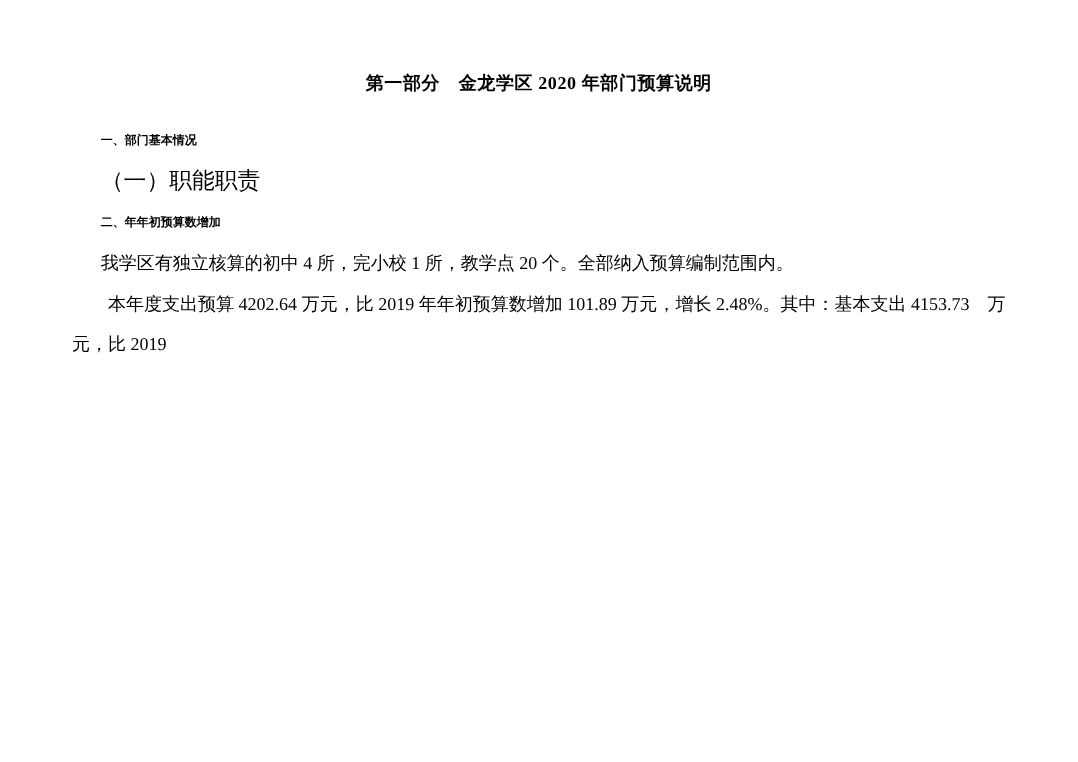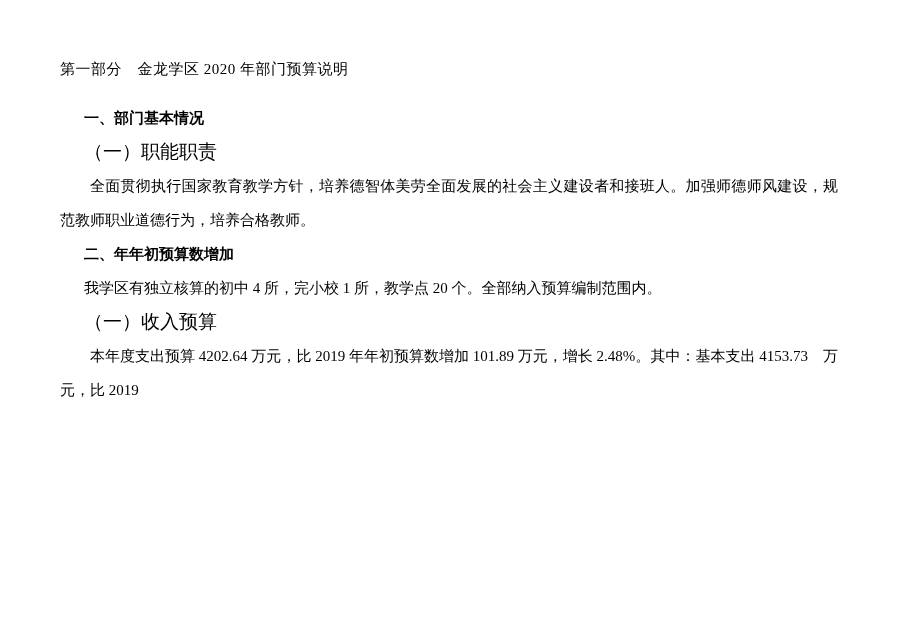--- a/index.html
+++ b/index.html
@@ -15,28 +15,29 @@
     overflow: hidden;
   }
   .page {
     position: relative;
     width: 898px;
     height: 635px;
     box-sizing: border-box;
     padding: 0 60px;
   }
   .doc-title {
+    text-align: center;
     font-size: 15px;
     letter-spacing: 0.5px;
     margin-top: 60px;
     margin-bottom: 0;
-    font-weight: normal;
+    font-weight: bold;
   }
   .heading {
-    font-size: 15px;
+    font-size: 10px;
     font-weight: bold;
     margin: 0;
     padding: 0 0 0 24px;
     line-height: 34px;
   }
   .subheading {
     font-size: 19px;
     margin: 0;
     padding: 0 0 0 24px;
     line-height: 34px;
@@ -60,20 +61,18 @@
 
 <div class="page">
 
   <div class="doc-title">第一部分　金龙学区 2020 年部门预算说明</div>
 
   <div class="spacer-lg"></div>
 
   <div class="body-content">
     <div class="heading">一、部门基本情况</div>
     <div class="subheading">（一）职能职责</div>
-    <div class="para">全面贯彻执行国家教育教学方针，培养德智体美劳全面发展的社会主义建设者和接班人。加强师德师风建设，规范教师职业道德行为，培养合格教师。</div>
     <div class="heading">二、年年初预算数增加</div>
     <div class="para tight">我学区有独立核算的初中 4 所，完小校 1 所，教学点 20 个。全部纳入预算编制范围内。</div>
-    <div class="subheading">（一）收入预算</div>
     <div class="para">本年度支出预算 4202.64 万元，比 2019 年年初预算数增加 101.89 万元，增长 2.48%。其中：基本支出 4153.73　万元，比 2019</div>
   </div>
 
 </div>
 
 </body></html>

